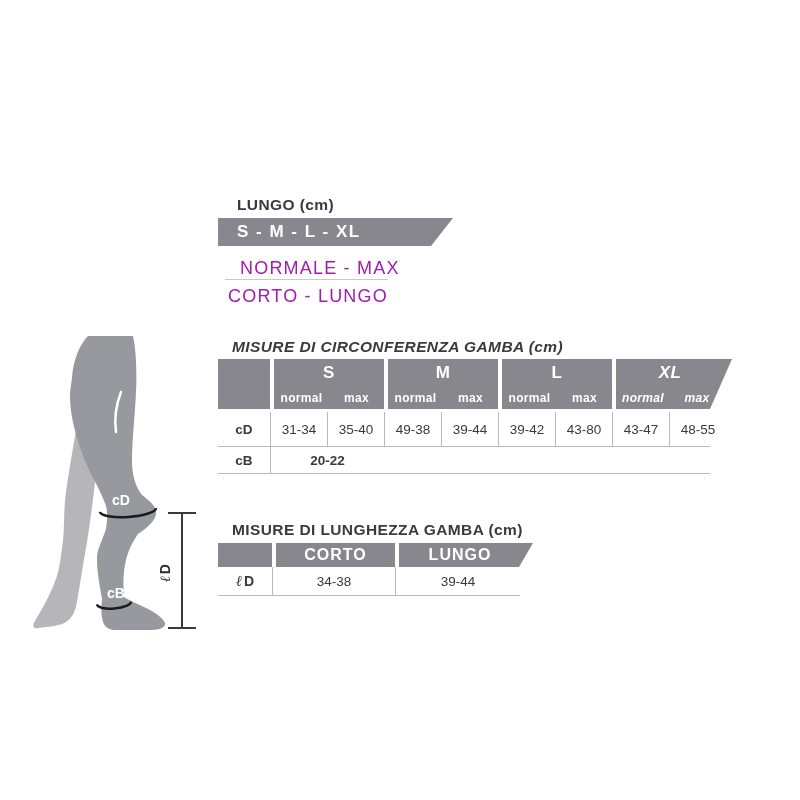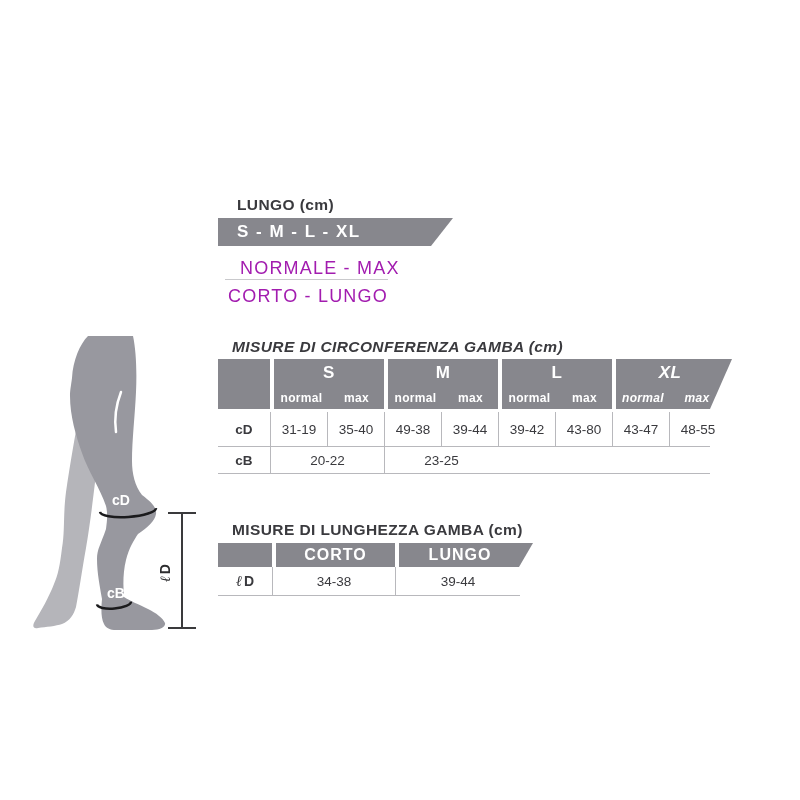--- a/index.html
+++ b/index.html
@@ -46,21 +46,21 @@
 
   
   .trow { display:flex; font-size:13.5px; color:#3a3a3e; }
   .trow .rlabel { display:flex; align-items:center; justify-content:center; font-weight:bold; }
   .tcell { display:flex; align-items:center; justify-content:center; border-left:1px solid #b8b8bc; }
   .row-cd { left:218px; top:412px; width:508px; height:34px; }
   .row-cd .rlabel { width:52px; }
   .row-cd .tcell { width:57px; }
   .row-cb { left:218px; top:447px; width:508px; height:26px; }
   .row-cb .rlabel { width:52px; }
-  .row-cb .tcell { width:114px; font-weight:normal; }
+  .row-cb .tcell { width:114px; font-weight:bold; }
   .hline { background:#b8b8bc; height:1px; }
 
   .row-ld { left:218px; top:567px; width:302px; height:28px; font-size:13.5px; }
   .row-ld .rlabel { width:54px; font-size:14px; }
   .row-ld .c1 { width:123px; }
   .row-ld .c2 { width:125px; }
   .script-l { font-family:"DejaVu Serif", serif; font-style:italic; font-weight:normal; font-size:15px; margin-right:2px; }
 
   svg text { font-family:"Liberation Sans", sans-serif; }
 </style>
@@ -108,36 +108,35 @@
       <div class="size-letter">XL</div>
       <div class="sub-row">
         <span>normal</span>
         <span>max</span>
       </div>
     </div>
   </div>
 
   <div class="abs trow row-cd">
     <div class="rlabel">cD</div>
-    <div class="tcell">31-19</div>
+    <div class="tcell">31-34</div>
     <div class="tcell">35-40</div>
     <div class="tcell">49-38</div>
     <div class="tcell">39-44</div>
     <div class="tcell">39-42</div>
     <div class="tcell">43-80</div>
     <div class="tcell">43-47</div>
     <div class="tcell">48-55</div>
   </div>
 
   <div class="abs hline" style="left:218px; top:446px; width:492px;"></div>
 
   <div class="abs trow row-cb">
     <div class="rlabel">cB</div>
     <div class="tcell">20-22</div>
-    <div class="tcell">23-25</div>
   </div>
 
   <div class="abs hline" style="left:218px; top:473px; width:492px;"></div>
 
   <div class="abs gray-header len-header">
     <div class="gh-cell spacer"></div>
     <div class="gh-cell len-col len-corto">CORTO</div>
     <div class="gh-cell len-col len-lungo">LUNGO</div>
   </div>
 

